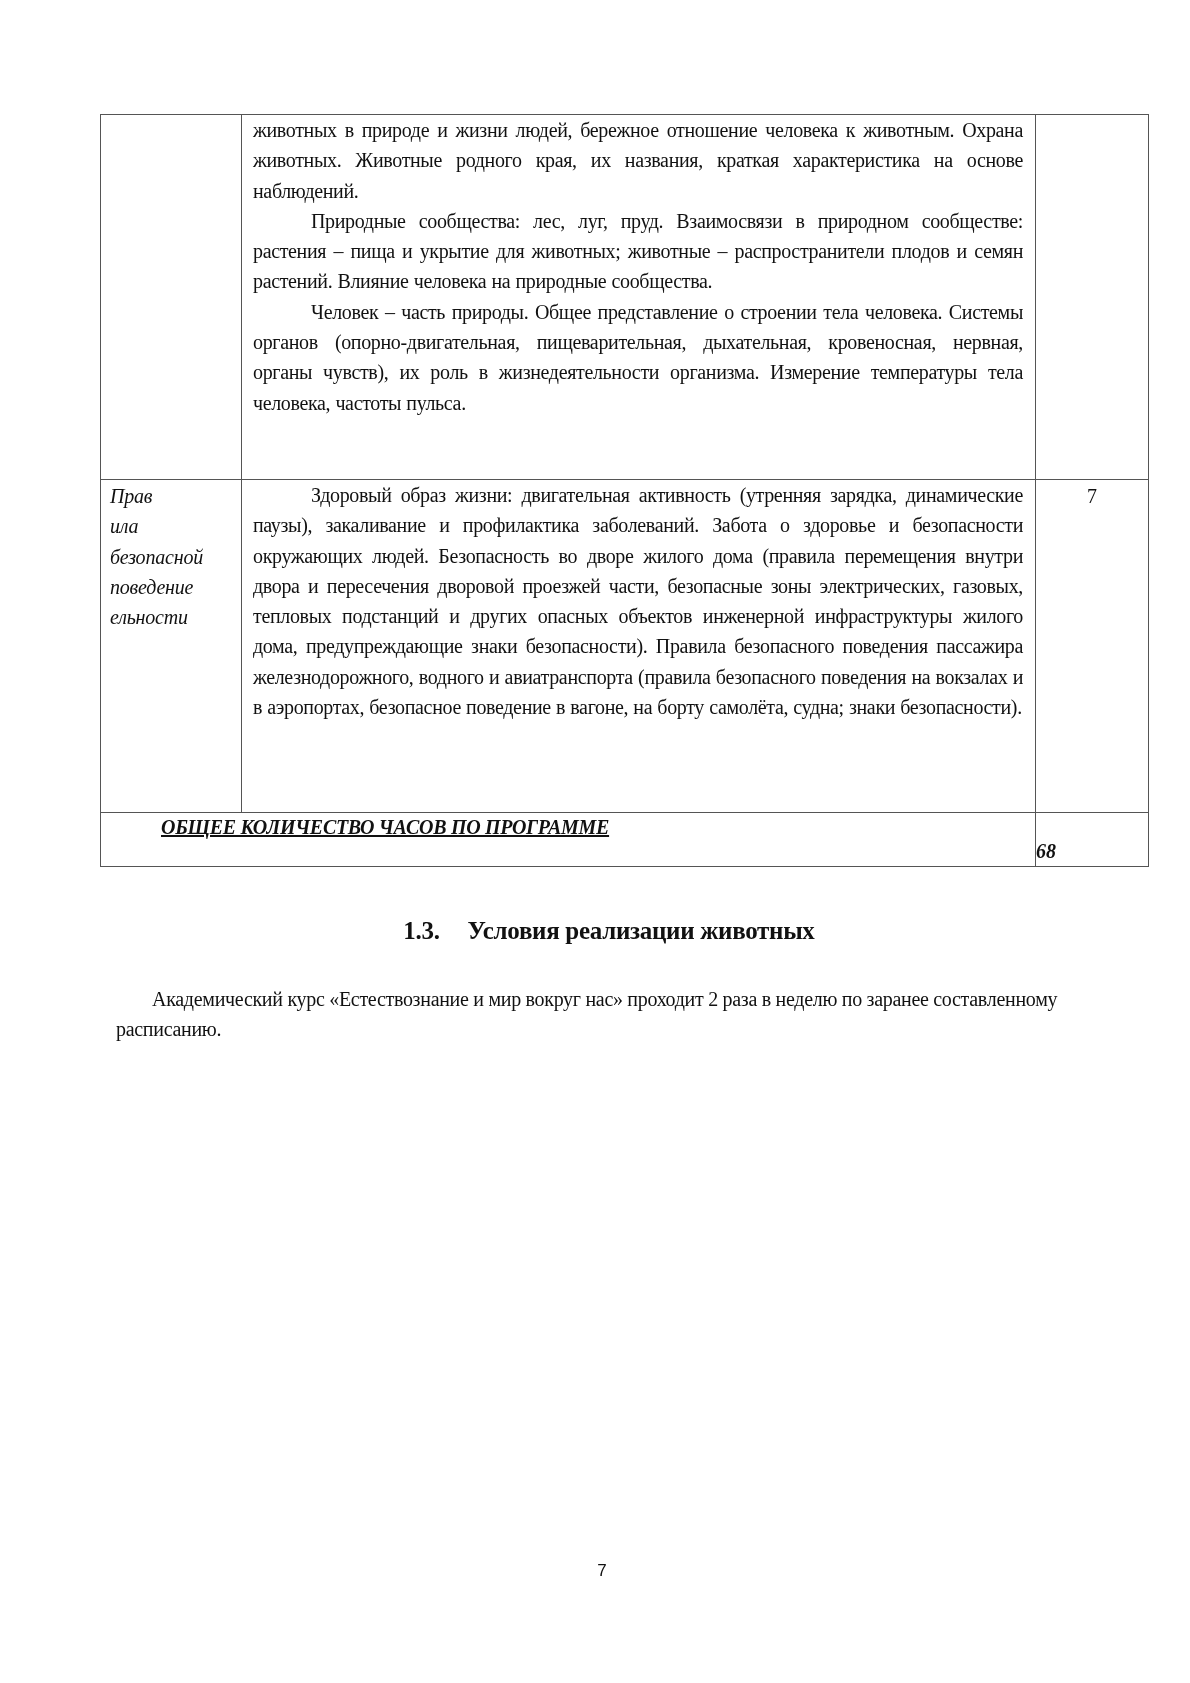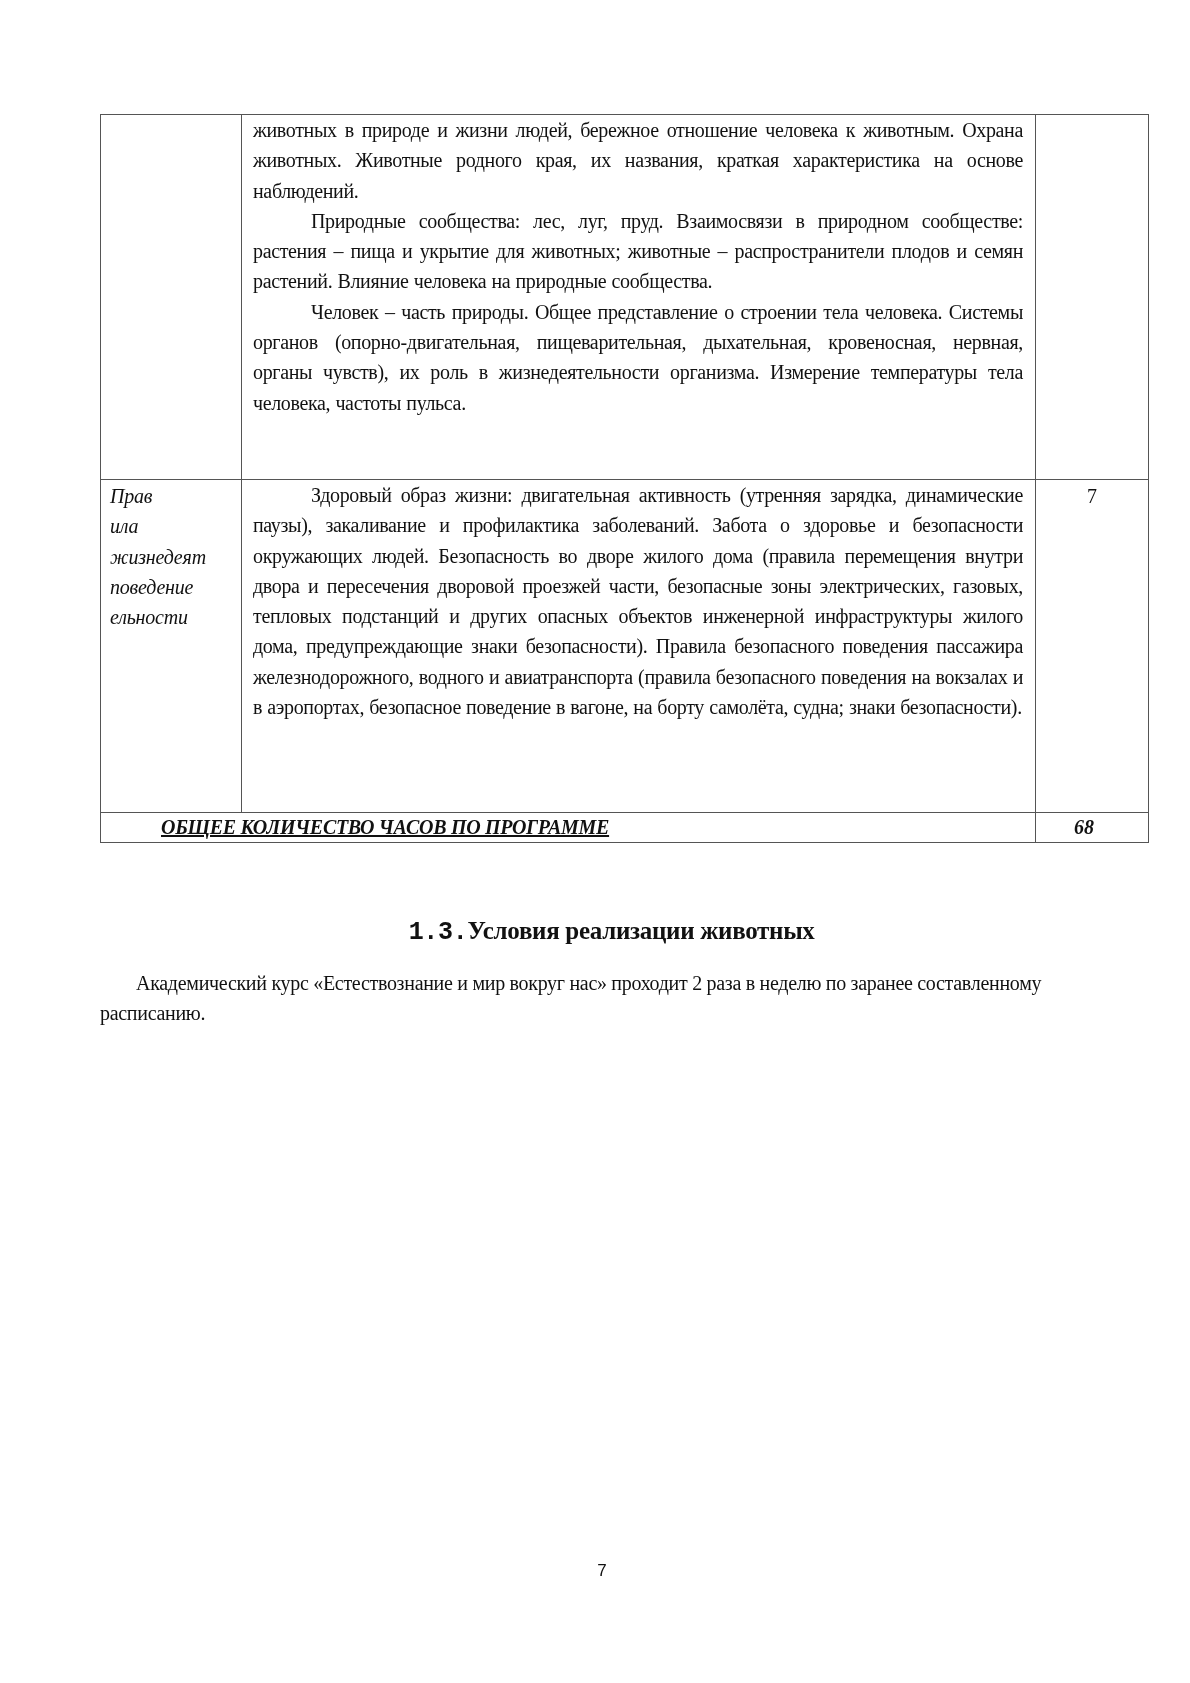--- a/index.html
+++ b/index.html
@@ -50,38 +50,38 @@
     }
     .row1 td { height: 364px; }
     .row2 td { height: 332px; }
     .row-short td { height: 29px; }
     .row-label {
       padding-left: 60px;
       line-height: 29px;
       letter-spacing: -0.3px;
     }
     .total-label { font-weight: bold; font-style: italic; text-decoration: underline; }
-    .total-hours { font-weight: bold; font-style: italic; text-align: center; padding-right: 16px; }
+    .total-hours { font-weight: bold; font-style: italic; text-align: left; padding-right: 16px; margin-top: 24px; }
     .reserve-hours { text-align: right; padding-right: 26px; line-height: 29px; }
     .total-hours { line-height: 29px; }
 
     .heading {
       position: absolute; left: 0; top: 917px; width: 1190px;
       text-align: center;
       font-size: 25px; font-weight: bold;
       letter-spacing: -0.3px;
     }
-    .heading .num { display: inline-block; width: 92px; text-align: right; font-family: Liberation Mono, monospace; }
+    .heading .num { display: inline-block; width: 92px; text-align: center; }
 
     .para {
       position: absolute; left: 100px; top: 968px; width: 1000px;
       font-size: 20px; line-height: 30.3px;
       letter-spacing: -0.3px;
     }
-    .para p { margin: 0; text-indent: 36px; font-family: Liberation Serif, serif; }
+    .para p { margin: 16px; text-indent: 36px; font-family: Liberation Serif, serif; }
 
     .page-number {
       position: absolute; left: 0; top: 1561px; width: 1190px;
       text-align: center;
       font-family: "Liberation Sans", "DejaVu Sans", sans-serif;
       font-size: 17px;
       color: #111111;
     }
     .page-number span { margin-left: 14px; }
   </style>
@@ -111,21 +111,21 @@
         <td>
           <div class="hours"></div>
         </td>
       </tr>
 
       <tr class="row2">
         <td>
           <div class="section-label">
             <span class="first">Прав</span>
             <span>ила</span>
-            <span>жизнедеят</span>
+            <span>безопасной</span>
             <span>поведение</span>
             <span>ельности</span>
           </div>
         </td>
         <td>
           <div class="cell-text">
             <p>Здоровый образ жизни: двигательная активность (утренняя зарядка, динамические паузы), закаливание и профилактика заболеваний. Забота о здоровье и безопасности окружающих людей. Безопасность во дворе жилого дома (правила перемещения внутри двора и пересечения дворовой проезжей части, безопасные зоны электрических, газовых, тепловых подстанций и других опасных объектов инженерной инфраструктуры жилого дома, предупреждающие знаки безопасности). Правила безопасного поведения пассажира железнодорожного, водного и авиатранспорта (правила безопасного поведения на вокзалах и в аэропортах, безопасное поведение в вагоне, на борту самолёта, судна; знаки безопасности).</p>
           </div>
         </td>
         <td>

